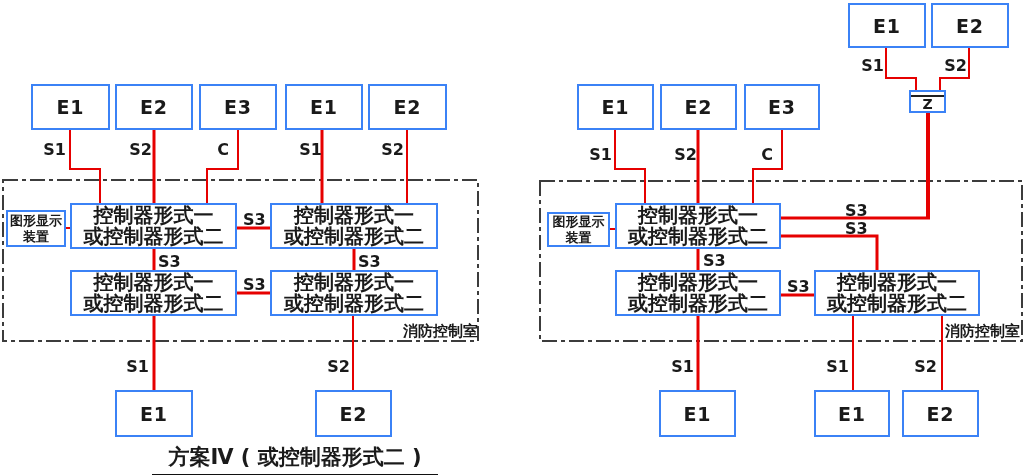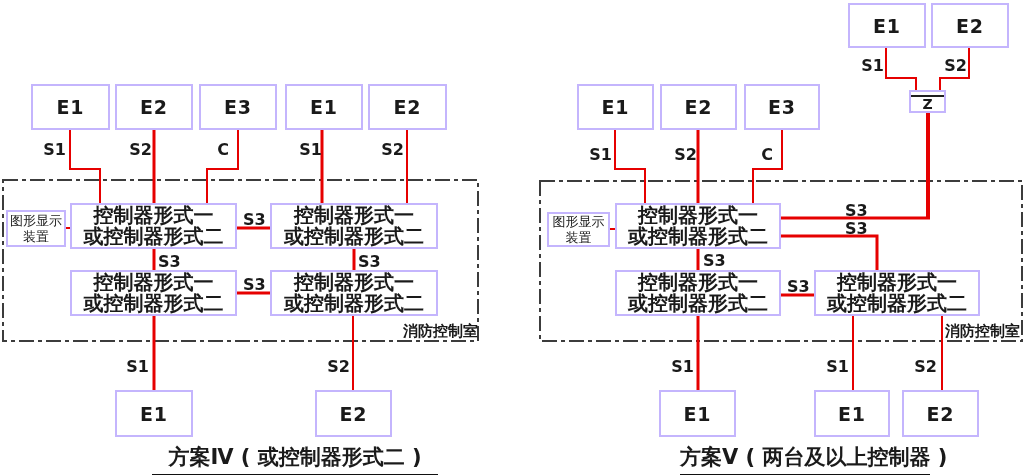--- a/index.html
+++ b/index.html
@@ -8,27 +8,27 @@
     font-family:"DejaVu Sans","Liberation Sans",sans-serif; color:#1a1a1a;
     overflow:hidden;
   }
   svg.wires { position:absolute; left:0; top:0; }
   .roombox { fill:none; stroke:#3c3c3c; stroke-width:2; stroke-dasharray:15 4 4 4; }
   .wire { fill:none; stroke:#e60000; }
   .w2 { stroke-width:2; }
   .w3 { stroke-width:3; }
   .w4 { stroke-width:4; }
   .box {
-    position:absolute; border:2px solid #c4b5fd; background:#ffffff;
+    position:absolute; border:2px solid #3b82f6; background:#ffffff;
     display:flex; align-items:center; justify-content:center; box-sizing:border-box;
   }
   .ebox { font-size:19px; font-weight:bold; letter-spacing:1px; }
   .ctrl { flex-direction:column; font-size:20px; font-weight:bold; line-height:21px; white-space:nowrap; }
   .ctrl span { display:block; }
-  .gdd { flex-direction:column; font-size:13px; font-weight:normal; line-height:16px; }
+  .gdd { flex-direction:column; font-size:13px; font-weight:bold; line-height:16px; }
   .gdd span { display:block; text-align:center; }
   .zbox { flex-direction:column; align-items:stretch; justify-content:flex-start; padding:0; }
   .zhead { height:5px; border-bottom:2px solid #1f1f1f; }
   .zlabel { flex:1; display:flex; align-items:center; justify-content:center;
             font-size:14px; font-weight:bold; line-height:1; }
   .sig { position:absolute; width:40px; text-align:right; font-size:16px; font-weight:bold; }
   .s3  { position:absolute; font-size:16px; font-weight:bold; }
   .room { position:absolute; width:100px; text-align:right; font-size:15px; font-weight:bold; }
   .caption {
     position:absolute; text-align:center; font-size:21px; font-weight:bold;
@@ -168,15 +168,14 @@
   <span class="room" style="left:920px;top:322px">消防控制室</span>
 
   <span class="sig" style="left:654px;top:357px">S1</span>
   <span class="sig" style="left:809px;top:357px">S1</span>
   <span class="sig" style="left:897px;top:357px">S2</span>
 
   <div class="box ebox" style="left:659px;top:390px;width:77px;height:47px">E1</div>
   <div class="box ebox" style="left:814px;top:390px;width:76px;height:47px">E1</div>
   <div class="box ebox" style="left:902px;top:390px;width:77px;height:47px">E2</div>
 
-  <div class="caption" style="left:680px;top:443px;width:250px">方案Ⅴ ( 两台及以上控制器 )</div>
 
 </div>
 
 </body></html>

